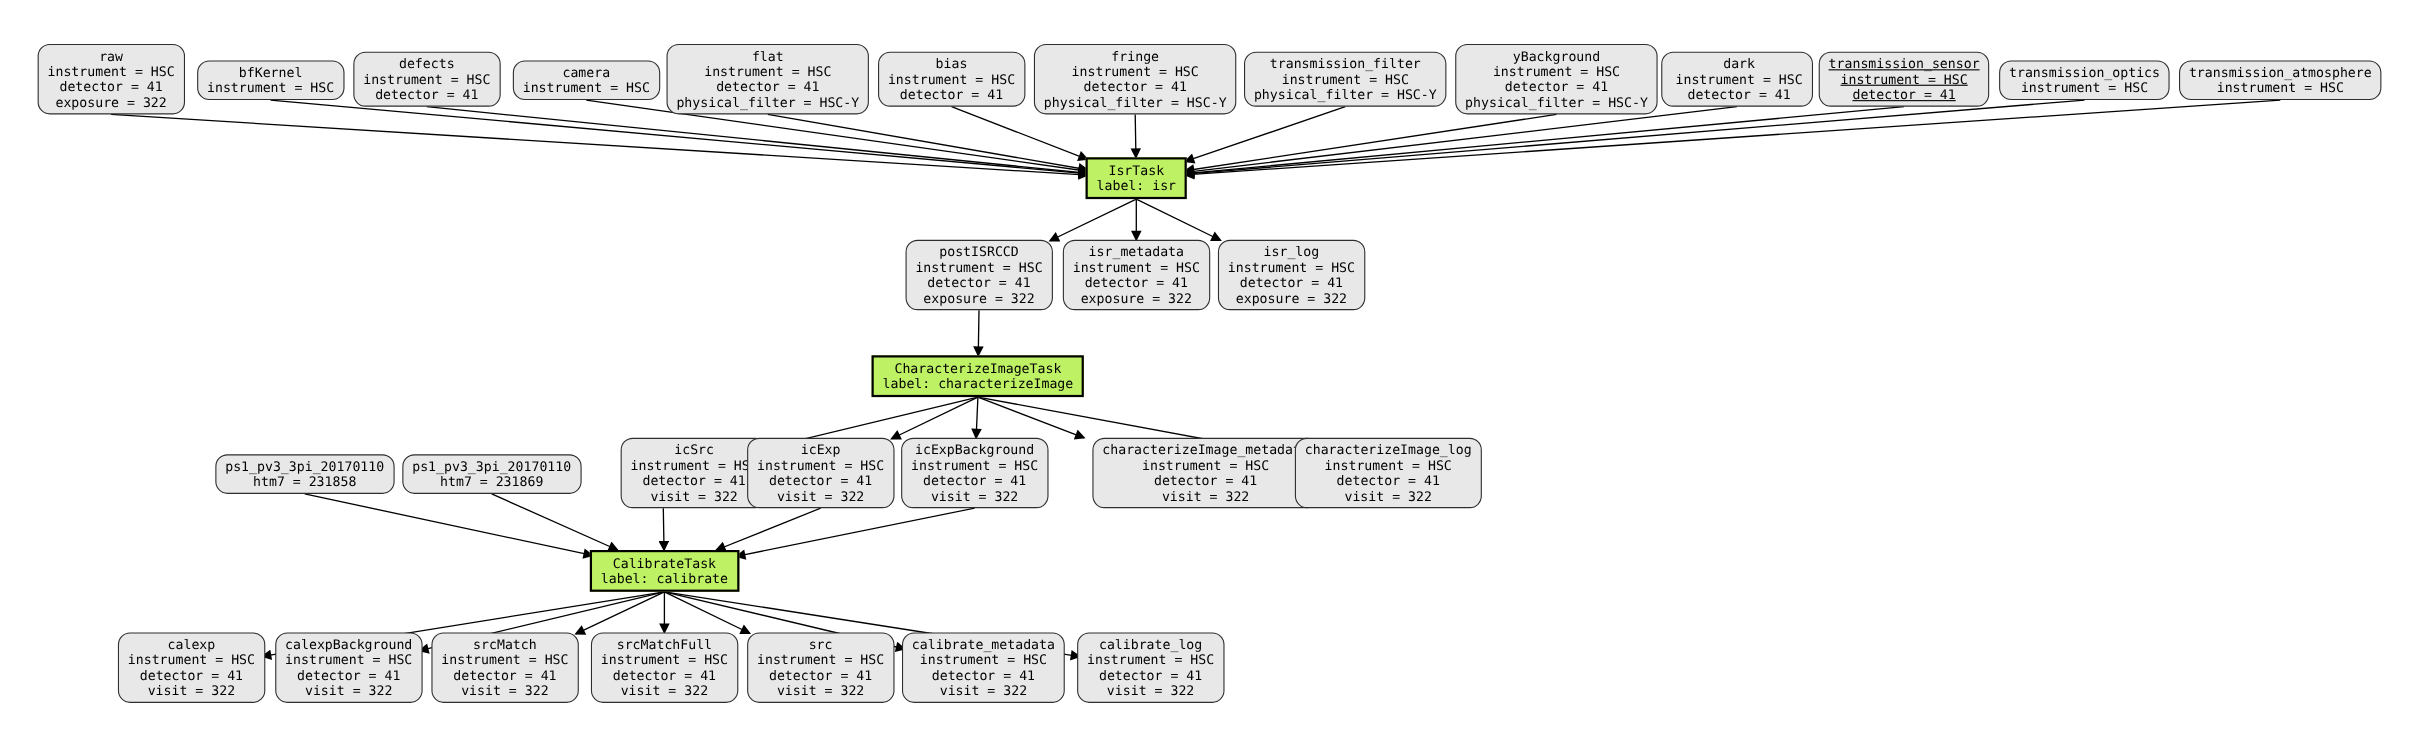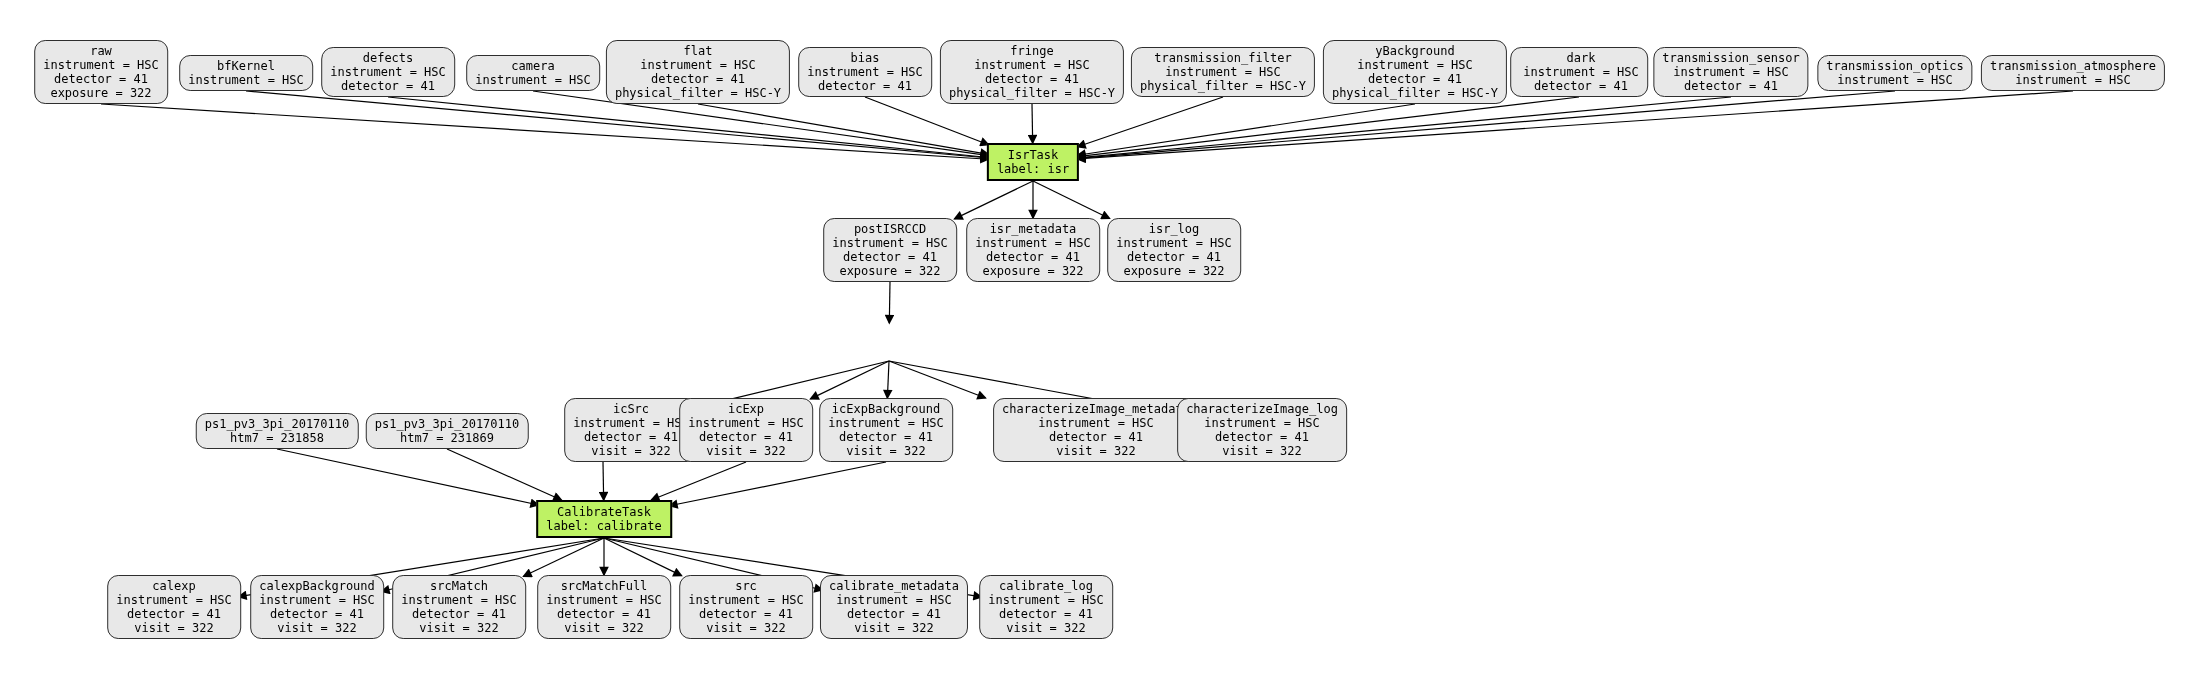--- a/index.html
+++ b/index.html
@@ -90,21 +90,21 @@
       <div class="node dataset" style="left: 101px; top: 72px;">
         <div class="node-title">raw</div>
         <div class="node-attr">instrument = HSC</div>
         <div class="node-attr">detector = 41</div>
         <div class="node-attr">exposure = 322</div>
       </div>
       <div class="node dataset" style="left: 246px; top: 73px;">
         <div class="node-title">bfKernel</div>
         <div class="node-attr">instrument = HSC</div>
       </div>
-      <div class="node dataset" style="left: 388px; top: 72px; border-radius: 12px;">
+      <div class="node dataset" style="left: 388px; top: 72px;">
         <div class="node-title">defects</div>
         <div class="node-attr">instrument = HSC</div>
         <div class="node-attr">detector = 41</div>
       </div>
       <div class="node dataset" style="left: 533px; top: 73px;">
         <div class="node-title">camera</div>
         <div class="node-attr">instrument = HSC</div>
       </div>
       <div class="node dataset" style="left: 698px; top: 72px;">
         <div class="node-title">flat</div>
@@ -132,21 +132,21 @@
         <div class="node-title">yBackground</div>
         <div class="node-attr">instrument = HSC</div>
         <div class="node-attr">detector = 41</div>
         <div class="node-attr">physical_filter = HSC-Y</div>
       </div>
       <div class="node dataset" style="left: 1579px; top: 72px; padding-left: 12px;">
         <div class="node-title">dark</div>
         <div class="node-attr">instrument = HSC</div>
         <div class="node-attr">detector = 41</div>
       </div>
-      <div class="node dataset" style="left: 1731px; top: 72px;">
+      <div class="node dataset" style="left: 1731px; top: 72px; text-decoration: underline;">
         <div class="node-title">transmission_sensor</div>
         <div class="node-attr">instrument = HSC</div>
         <div class="node-attr">detector = 41</div>
       </div>
       <div class="node dataset" style="left: 1895px; top: 73px;">
         <div class="node-title">transmission_optics</div>
         <div class="node-attr">instrument = HSC</div>
       </div>
       <div class="node dataset" style="left: 2073px; top: 73px;">
         <div class="node-title">transmission_atmosphere</div>
@@ -166,20 +166,24 @@
         <div class="node-title">isr_metadata</div>
         <div class="node-attr">instrument = HSC</div>
         <div class="node-attr">detector = 41</div>
         <div class="node-attr">exposure = 322</div>
       </div>
       <div class="node dataset" style="left: 1174px; top: 250px;">
         <div class="node-title">isr_log</div>
         <div class="node-attr">instrument = HSC</div>
         <div class="node-attr">detector = 41</div>
         <div class="node-attr">exposure = 322</div>
+      </div>
+      <div class="node task" style="left: 889px; top: 342px;">
+        <div class="node-title">CharacterizeImageTask</div>
+        <div class="node-attr">label: characterizeImage</div>
       </div>
       <div class="node dataset" style="left: 277px; top: 431px;">
         <div class="node-title">ps1_pv3_3pi_20170110</div>
         <div class="node-attr">htm7 = 231858</div>
       </div>
       <div class="node dataset" style="left: 447px; top: 431px;">
         <div class="node-title">ps1_pv3_3pi_20170110</div>
         <div class="node-attr">htm7 = 231869</div>
       </div>
       <div class="node dataset" style="left: 603px; top: 430px; margin-left: 28px;">

